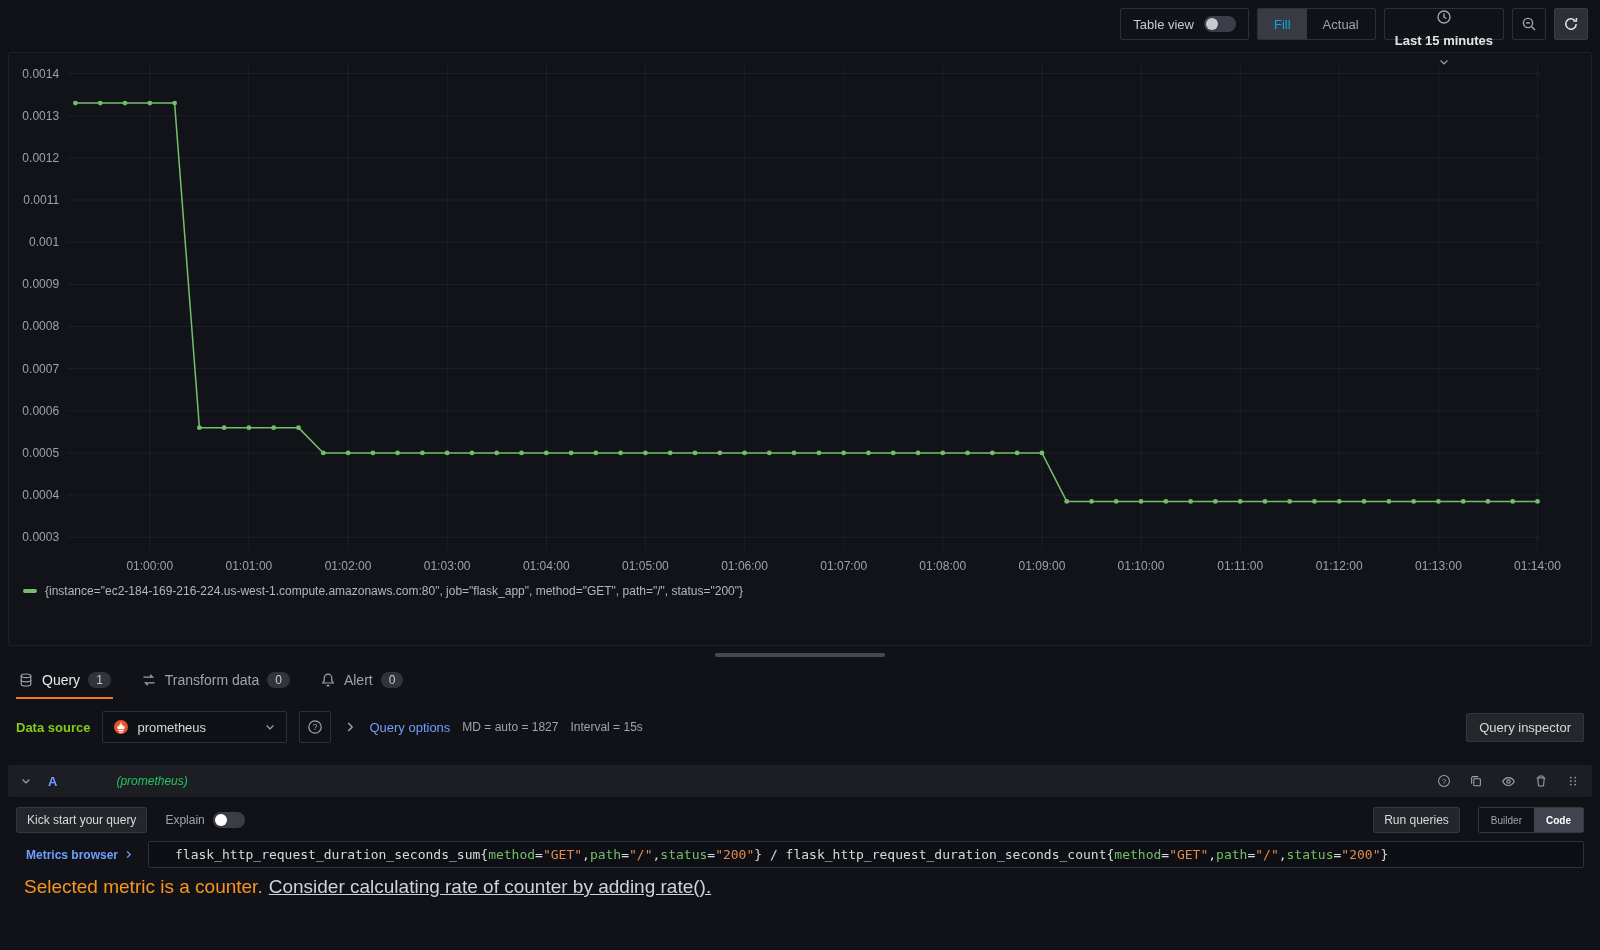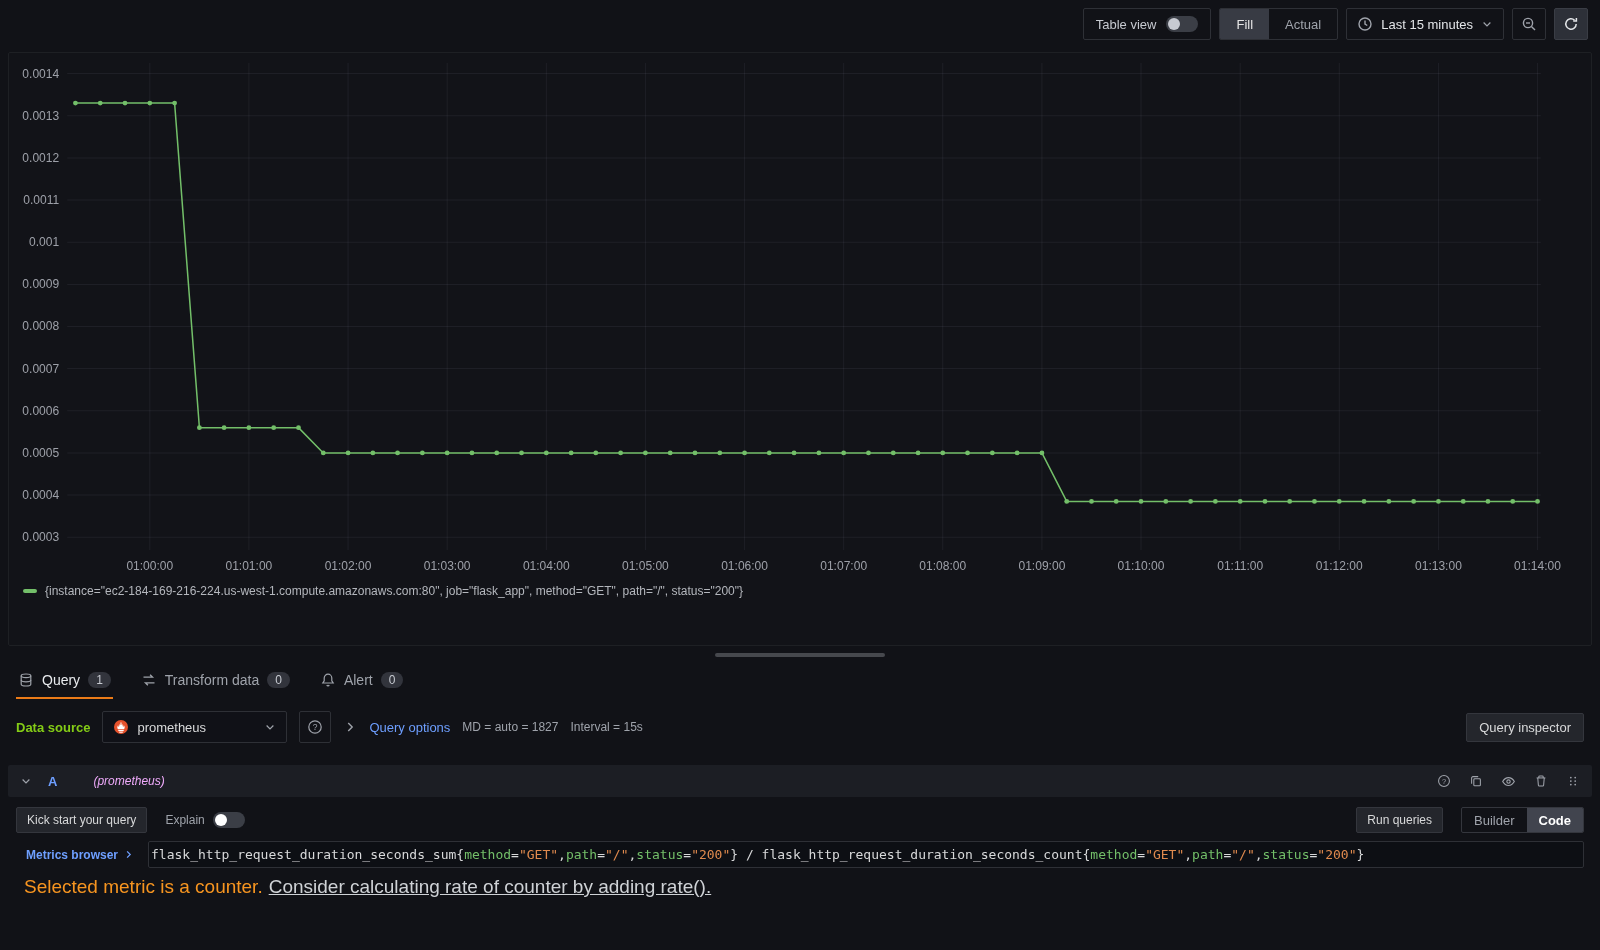--- a/index.html
+++ b/index.html
@@ -14,23 +14,23 @@
   svg { display:block; }
   .ic { color:#9fa3ab; }
 
   
   .topbar { height:48px; display:flex; align-items:center; justify-content:flex-end; gap:8px; padding:0 12px; }
   .tv-group { display:flex; align-items:center; gap:10px; height:32px; padding:0 12px; border:1px solid #2e3036; border-radius:2px; color:#c7cad1; }
   .toggle { width:32px; height:16px; border-radius:9px; background:#3b3e46; position:relative; cursor:pointer; }
   .toggle .knob { position:absolute; left:2px; top:2px; width:12px; height:12px; border-radius:50%; background:#c7cad1; }
   .seg-group { display:flex; height:32px; border:1px solid #2e3036; border-radius:2px; overflow:hidden; }
   .seg { display:flex; align-items:center; padding:0 16px; color:#9fa3ab; font-weight:500; cursor:pointer; }
-  .seg.active { background:#383b44; color:#e5e5e5; }
+  .seg.active { background:#383b44; color:#0ea5e9; }
   .tool-btn { display:flex; align-items:center; gap:8px; height:32px; padding:0 10px; border:1px solid #2e3036; border-radius:2px; color:#e3e5e8; cursor:pointer; }
-  .tool-btn.strong { font-weight:400; }
+  .tool-btn.strong { font-weight:700;flex-direction:column; }
   .sq { width:34px; justify-content:center; padding:0; }
   .refresh-btn { background:#2d3038; border-color:#3a3d45; }
 
   
   .panel { margin:4px 8px 0; height:594px; background:#121318; border:1px solid #1e2024; border-radius:2px; }
   .panel-title { padding:10px 16px 4px; font-size:13px; font-weight:700; color:#e3e5e8; }
   .chart-wrap { padding:0 8px; }
   #chart { width:100%; }
   .grid { stroke:rgba(204,204,220,0.07); stroke-width:1; }
   .ytick { fill:#9da0a8; font-size:12px; text-anchor:end; font-family:"Liberation Sans",sans-serif; }
@@ -54,34 +54,34 @@
   .icon-btn { height:32px; width:32px; border:1px solid #2e3036; border-radius:2px; display:flex; align-items:center; justify-content:center; cursor:pointer; }
   .qo-link { color:#6e9fff; font-weight:500; cursor:pointer; }
   .ds-meta { font-size:12px; color:#9fa3ab; }
   .btn { background:#24262c; border:1px solid #34363d; border-radius:2px; color:#d8d9da; font-size:13px; padding:6px 12px; cursor:pointer; font-family:inherit; }
   .spacer { flex:1; }
 
   
   .query-card { margin:14px 8px 0; }
   .qrow-a { display:flex; align-items:center; height:32px; background:#1c1e24; border-radius:2px; padding:0 12px; }
   .ref-id { color:#6e9fff; font-weight:700; font-size:13px; margin-left:16px; }
-  .ds-hint { font-style:italic; font-size:12px; color:#f0abfc; margin-left:36px; }
+  .ds-hint { font-style:italic; font-size:12px; color:#22c55e; margin-left:59px; }
   .qrow-icons { margin-left:auto; display:flex; gap:18px; align-items:center; color:#9fa3ab; }
   .qrow-icons > span { cursor:pointer; display:flex; }
 
   .kick-row { display:flex; align-items:center; gap:18px; margin:10px 8px 0; }
   .btn-sm { padding:5px 10px; font-size:12px; }
   .explain { display:flex; align-items:center; gap:8px; color:#9fa3ab; font-size:12px; }
   .bc-group { display:flex; height:26px; border:1px solid #34363d; border-radius:2px; overflow:hidden; }
-  .bc { display:flex; align-items:center; padding:0 12px; font-size:13px; color:#9fa3ab; cursor:pointer; }
+  .bc { display:flex; align-items:center; padding:0 12px; font-size:10px; color:#9fa3ab; cursor:pointer; }
   .bc.active { background:#41444e; color:#ffffff; font-weight:600; }
 
   .editor-row { display:flex; align-items:stretch; margin:8px 8px 0; }
   .mb-label { display:flex; align-items:center; gap:5px; font-size:12px; font-weight:600; color:#6e9fff; padding:0 14px 0 10px; cursor:pointer; }
-  .code-box { flex:1; background:#0d0f14; border:1px solid #2e3036; border-radius:2px; padding:5px 2px; font-family:"DejaVu Sans Mono",monospace; font-size:13px; white-space:pre; overflow:hidden; cursor:text; }
+  .code-box { flex:1; background:#0d0f14; border:1px solid #2e3036; border-radius:2px; padding:5px 26px; font-family:"DejaVu Sans Mono",monospace; font-size:13px; white-space:pre; overflow:hidden; cursor:text; }
   .tok-metric { color:#d8d9da; }
   .tok-punct { color:#d8d9da; }
   .tok-op { color:#d8d9da; }
   .tok-label { color:#73bf69; }
   .tok-string { color:#e08a4e; }
 
   .warn-row { margin:8px 16px 0; font-size:19px; }
   .warn-text { color:#f79520; }
   .warn-link { color:#cfd2d6; text-decoration:underline; margin-left:6px; cursor:pointer; }
 

